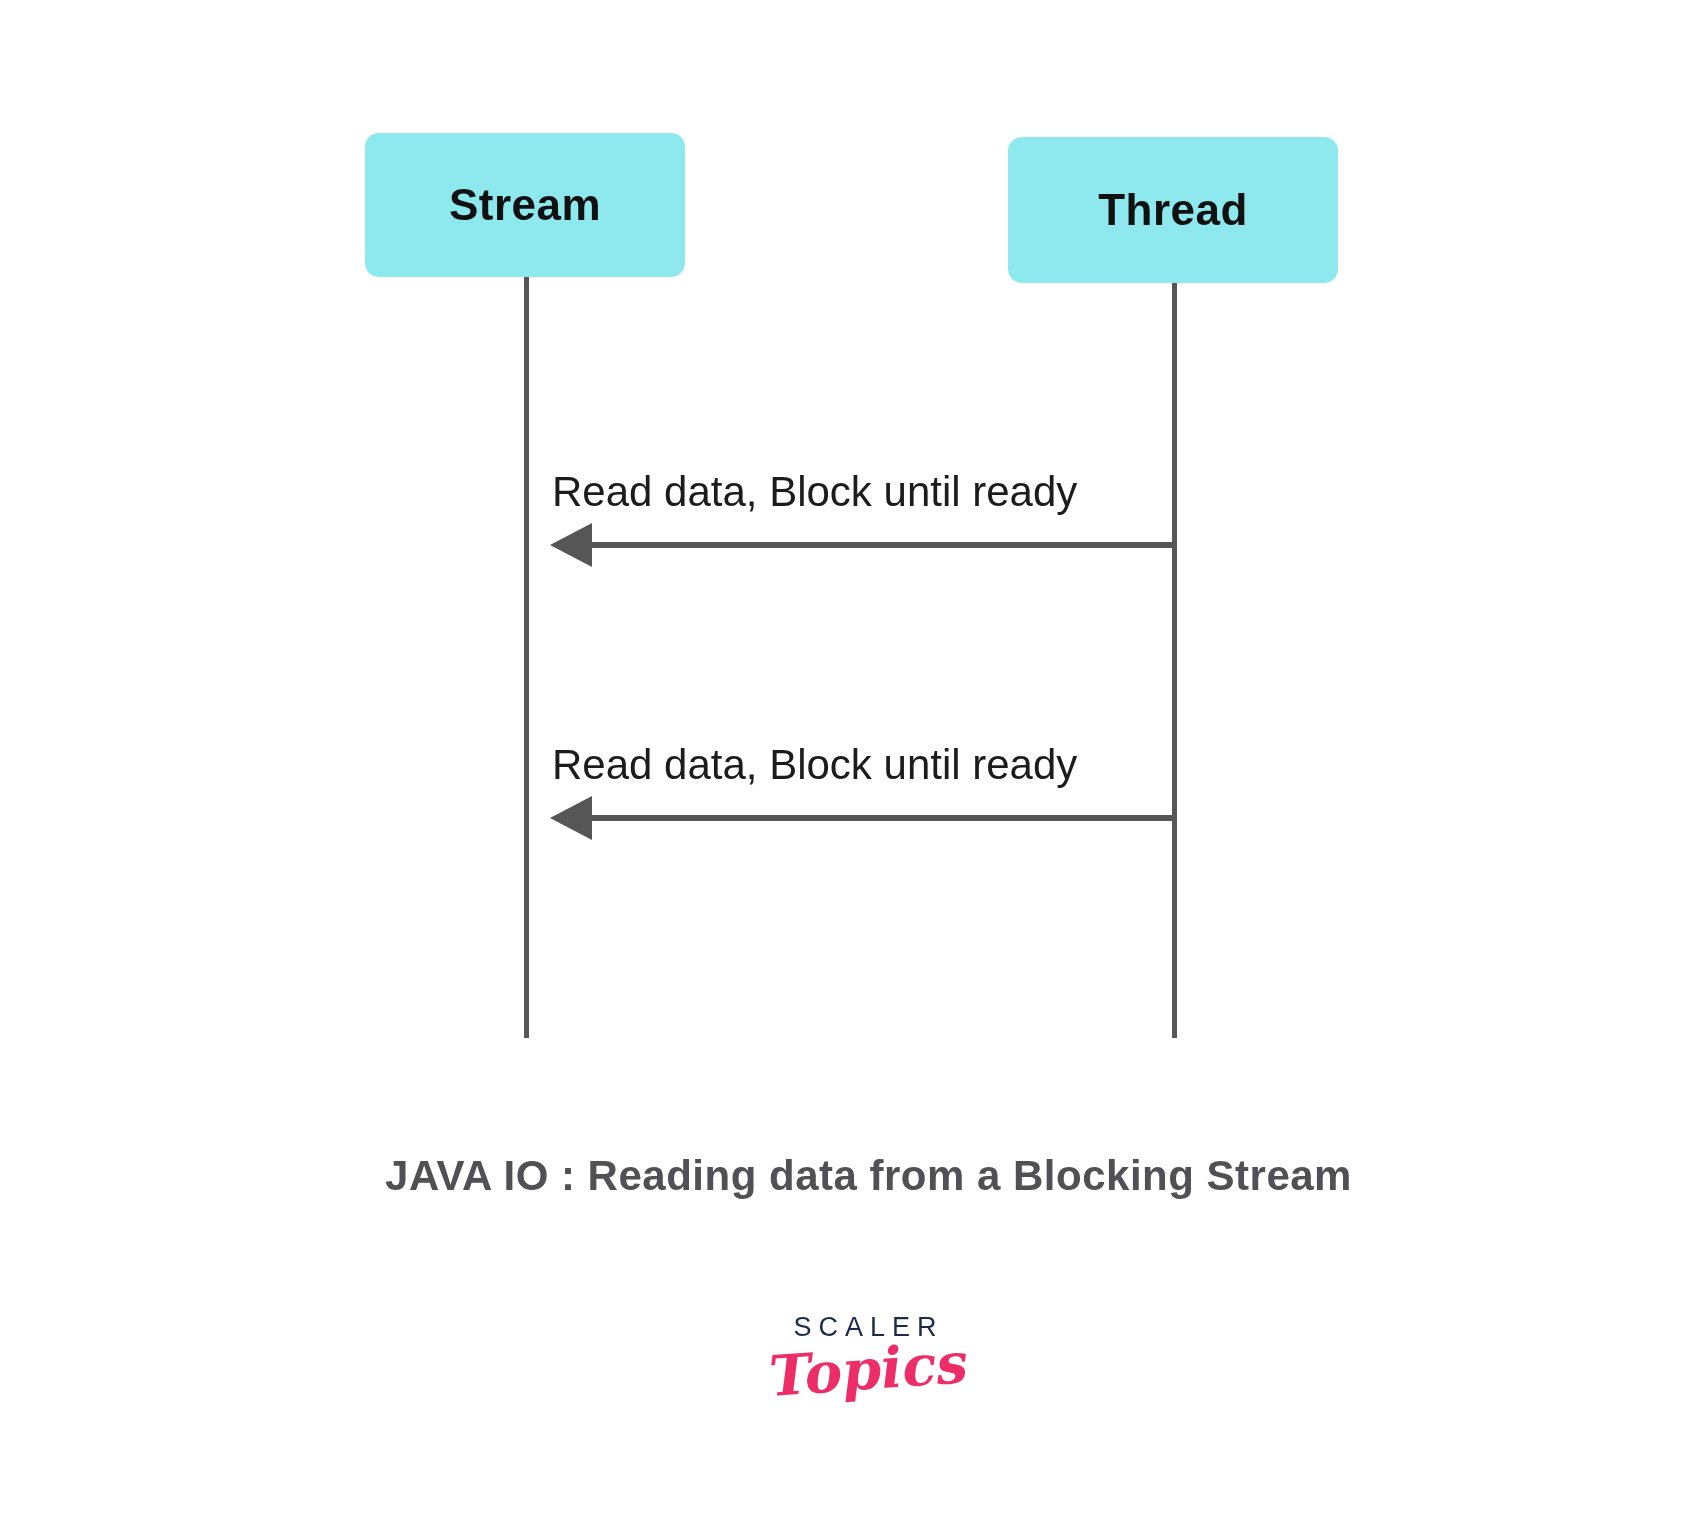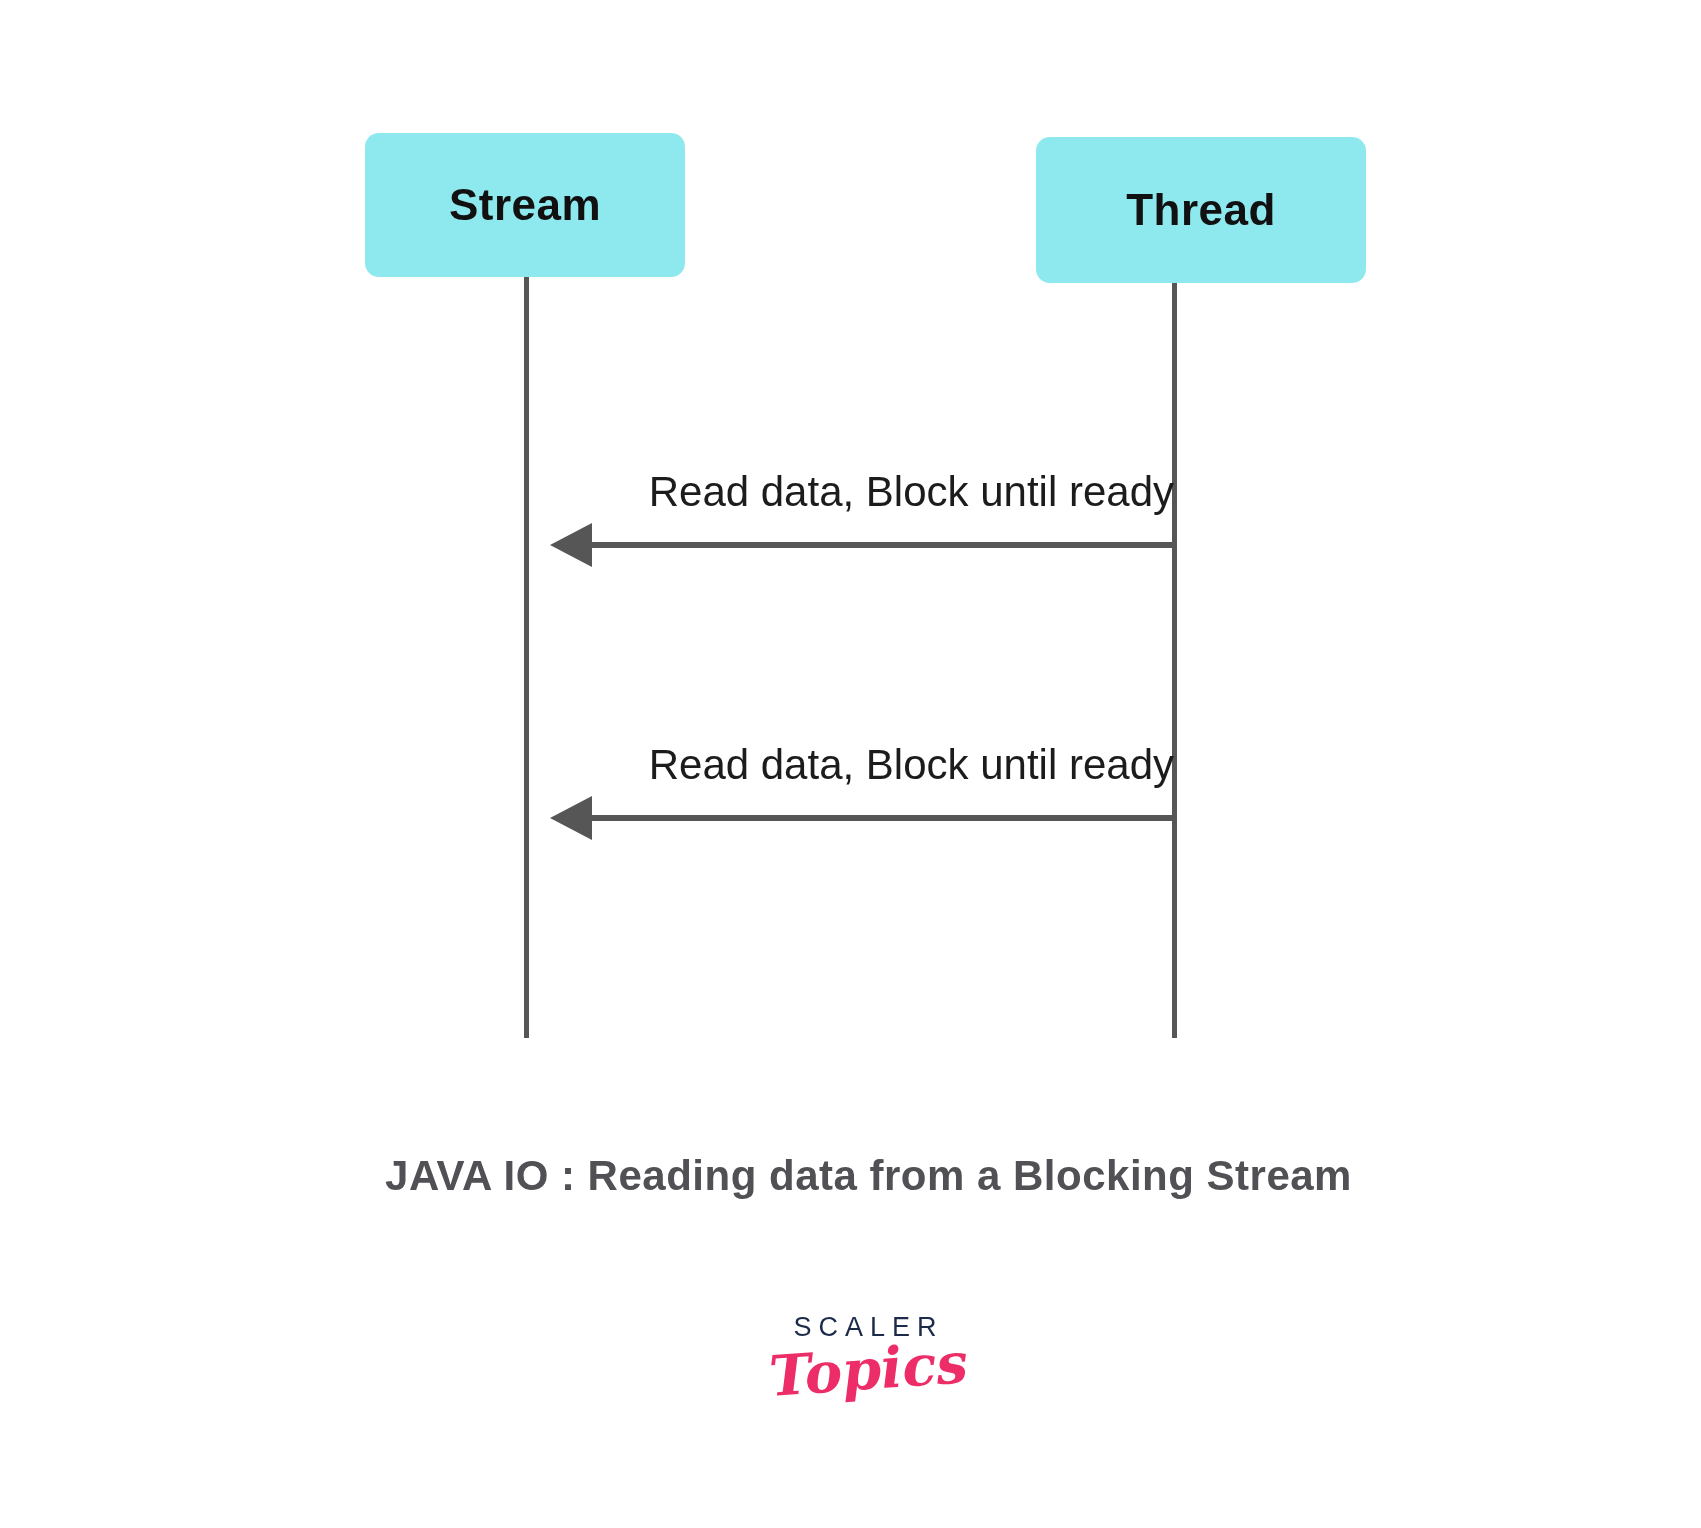--- a/index.html
+++ b/index.html
@@ -30,35 +30,35 @@
     align-items:center;
     justify-content:center;
   }
   .actor-box .actor-label{
     font-size:44px;
     font-weight:700;
     color:var(--actor-text);
     letter-spacing:0.5px;
   }
   .actor-box.stream{left:365px; top:133px; width:320px; height:144px;}
-  .actor-box.thread{left:1008px; top:137px; width:330px; height:146px;margin-left:28px;}
+  .actor-box.thread{left:1008px; top:137px; width:330px; height:146px;}
 
   .lifeline{
     position:absolute;
     width:5px;
     background:var(--line);
   }
   .lifeline.stream-line{left:524px; top:277px; height:761px;}
   .lifeline.thread-line{left:1172px; top:283px; height:755px;}
 
   .msg-label{
     position:absolute;
     left:552px;
     width:622px;
-    text-align:right;
+    text-align:left;
     font-size:42px;
     color:var(--label-text);
     white-space:nowrap;
   }
   .msg-label.m1{top:468px;}
   .msg-label.m2{top:741px;}
 
   .arrow-line{
     position:absolute;
     left:590px;

